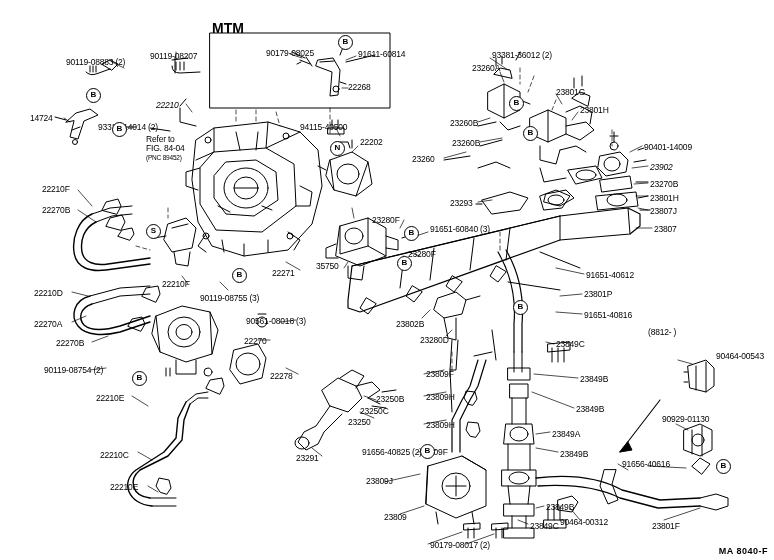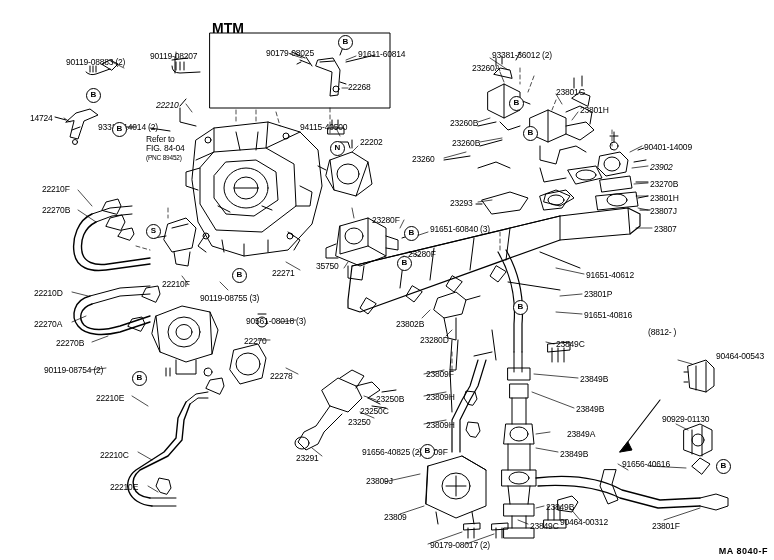--- a/index.html
+++ b/index.html
@@ -428,21 +428,21 @@
 <div class="lbl" style="left:430px;top:225px;">91651-60840 (3)</div>
 <div class="lbl" style="left:316px;top:262px;">35750</div>
 <div class="lbl" style="left:396px;top:320px;">23802B</div>
 <div class="lbl" style="left:420px;top:336px;">23280D</div>
 <div class="lbl" style="left:586px;top:271px;">91651-40612</div>
 <div class="lbl" style="left:584px;top:290px;">23801P</div>
 <div class="lbl" style="left:584px;top:311px;">91651-40816</div>
 <div class="lbl" style="left:556px;top:340px;">23849C</div>
 <div class="lbl" style="left:580px;top:375px;">23849B</div>
 <div class="lbl" style="left:576px;top:405px;">23849B</div>
-<div class="lbl" style="left:552px;top:430px;margin-left:15px;">23849A</div>
+<div class="lbl" style="left:552px;top:430px;">23849A</div>
 <div class="lbl" style="left:560px;top:450px;">23849B</div>
 <div class="lbl" style="left:546px;top:503px;">23849B</div>
 <div class="lbl" style="left:530px;top:522px;">23849C</div>
 <div class="lbl" style="left:426px;top:370px;">23809F</div>
 <div class="lbl" style="left:426px;top:393px;">23809H</div>
 <div class="lbl" style="left:426px;top:421px;">23809H</div>
 <div class="lbl" style="left:420px;top:448px;">23809F</div>
 <div class="lbl" style="left:366px;top:477px;">23809J</div>
 <div class="lbl" style="left:384px;top:513px;">23809</div>
 <div class="lbl" style="left:362px;top:448px;">91656-40825 (2)</div>

